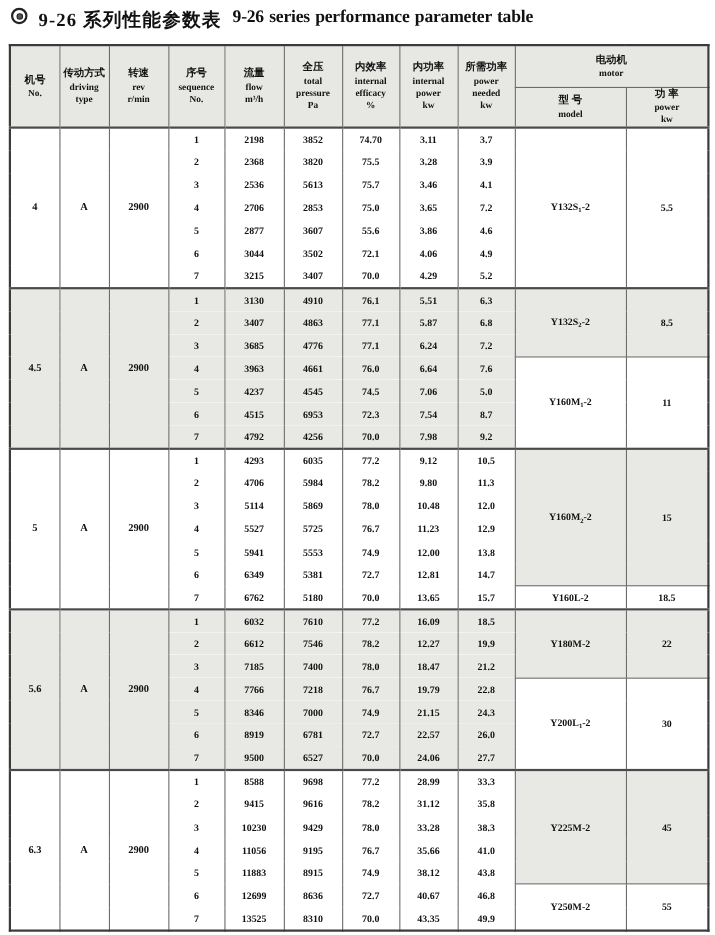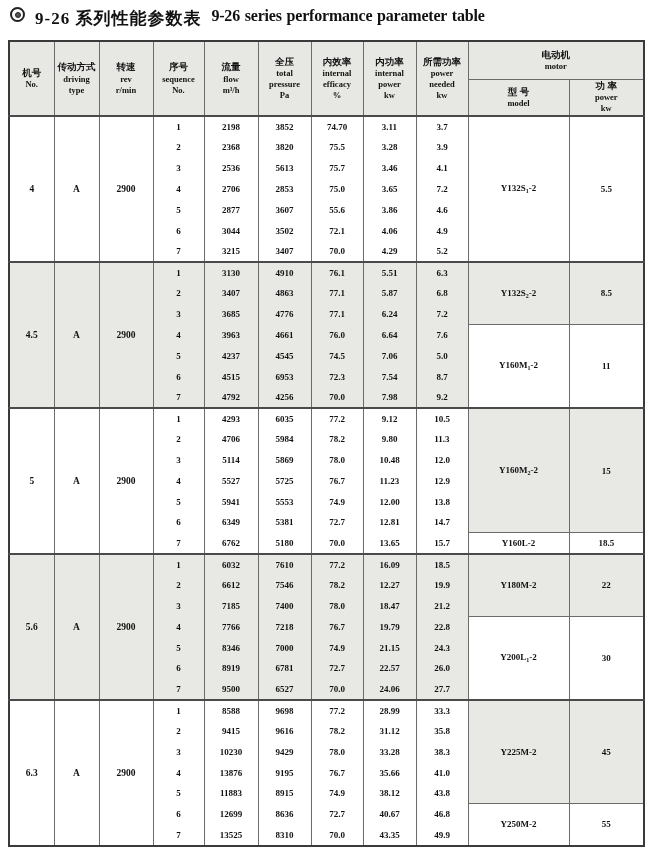--- a/index.html
+++ b/index.html
@@ -418,21 +418,21 @@
         <tr class="dr">
           <td>3</td>
           <td>10230</td>
           <td>9429</td>
           <td>78.0</td>
           <td>33.28</td>
           <td>38.3</td>
         </tr>
         <tr class="dr">
           <td>4</td>
-          <td>13876</td>
+          <td>11056</td>
           <td>9195</td>
           <td>76.7</td>
           <td>35.66</td>
           <td>41.0</td>
         </tr>
         <tr class="dr">
           <td>5</td>
           <td>11883</td>
           <td>8915</td>
           <td>74.9</td>

